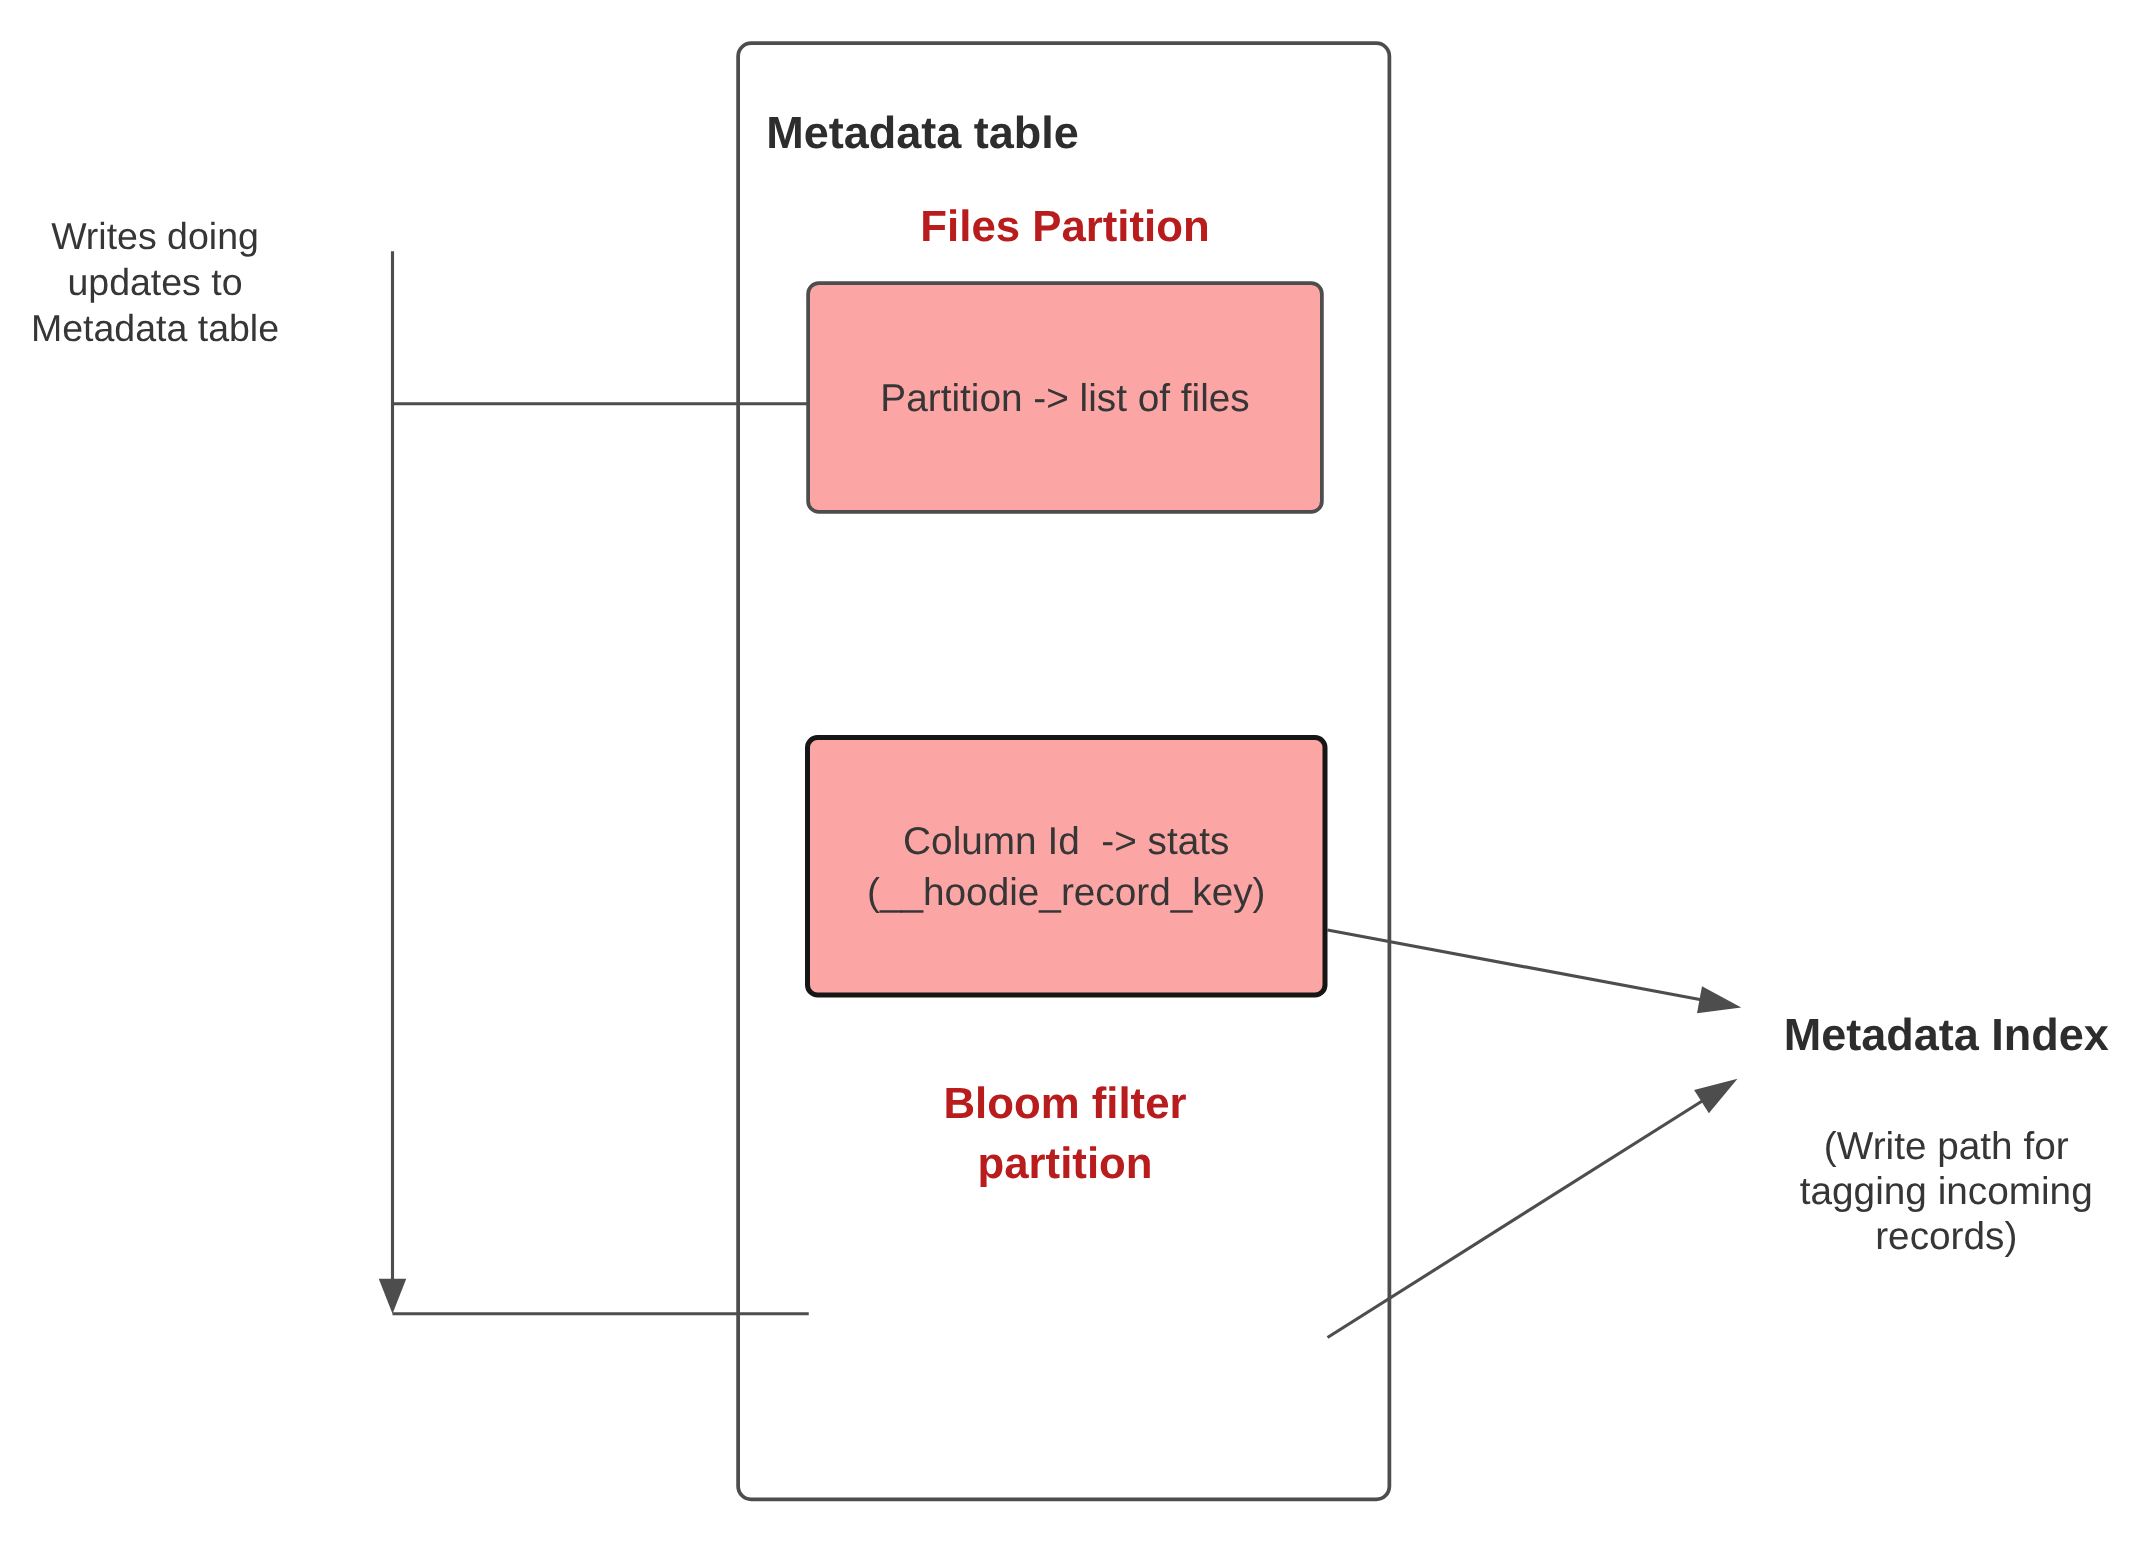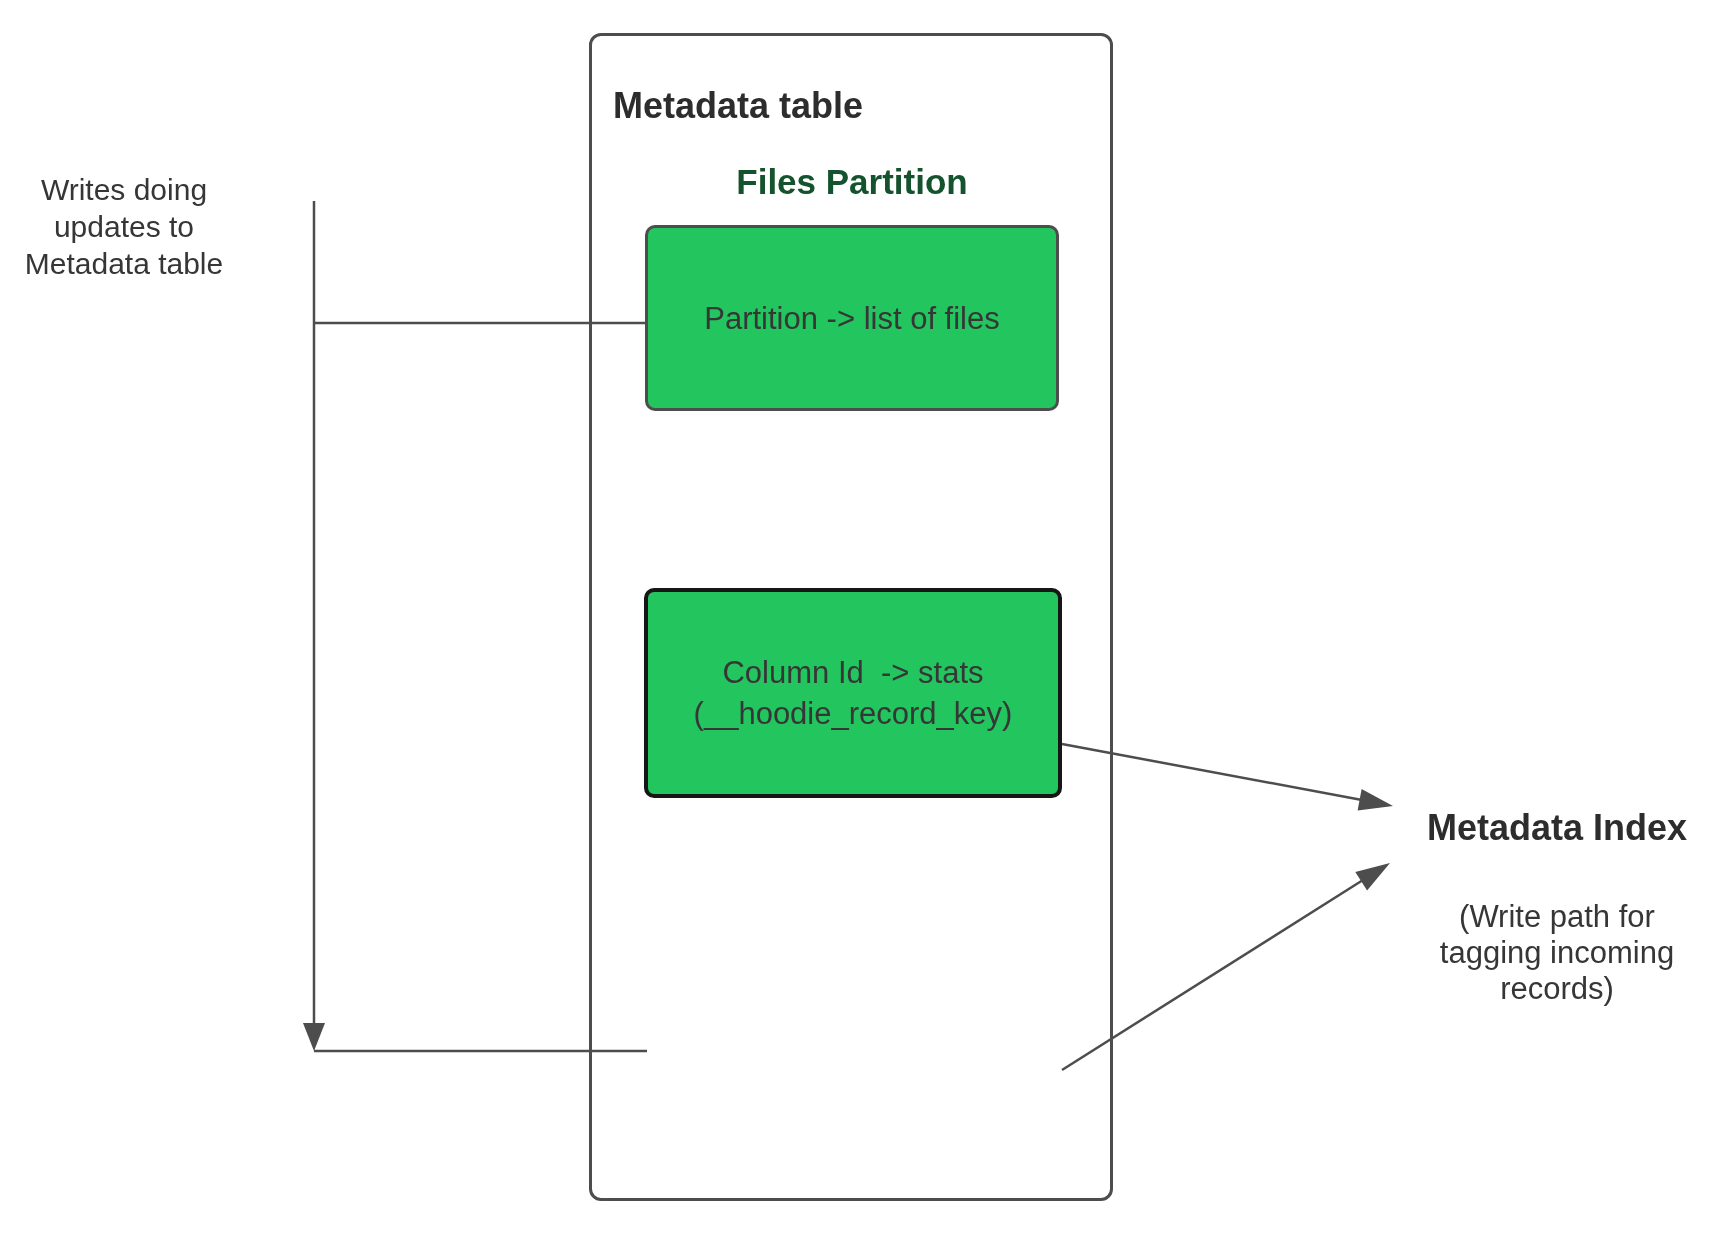--- a/index.html
+++ b/index.html
@@ -45,36 +45,36 @@
     line-height: 44px;
     white-space: pre-wrap;
   }
   .section-heading {
     position: absolute;
     left: 645px;
     width: 414px;
     text-align: center;
     font-size: 35px;
     font-weight: bold;
-    color: #14532d;
+    color: #b91c1c;
     line-height: 46px;
     white-space: pre-wrap;
   }
   #files-heading { top: 159px; }
   #colstats-heading { top: 478px; }
   #bloom-heading { top: 859px; line-height: 48px; }
   .node-box {
     position: absolute;
     box-sizing: border-box;
     border: 3px solid #4d4d4d;
     border-radius: 10px;
     display: flex;
     align-items: center;
     justify-content: center;
-    background: #22c55e;
+    background: #fca5a5;
   }
   #files-box { left: 645px; top: 225px; width: 414px; height: 186px; }
   #colstats-box { left: 644px; top: 588px; width: 418px; height: 210px; border: 4px solid #161616; }
   #bloom-box { left: 644px; top: 968px; width: 418px; height: 202px; }
   .box-label {
     font-size: 31px;
     color: #363636;
     text-align: center;
     line-height: 41px;
     white-space: pre-wrap;
@@ -147,19 +147,21 @@
   <div class="section-heading" id="files-heading">Files Partition</div>
   <div class="node-box" id="files-box">
     <span class="box-label">Partition -&gt; list of files</span>
   </div>
 
   <div class="node-box" id="colstats-box">
     <span class="box-label">Column Id  -&gt; stats
 (__hoodie_record_key)</span>
   </div>
 
+  <div class="section-heading" id="bloom-heading">Bloom filter
+partition</div>
 
   <div class="index-title">Metadata Index</div>
   <div class="index-subtitle">(Write path for
 tagging incoming
 records)</div>
 
 </div>
 
 </body></html>

